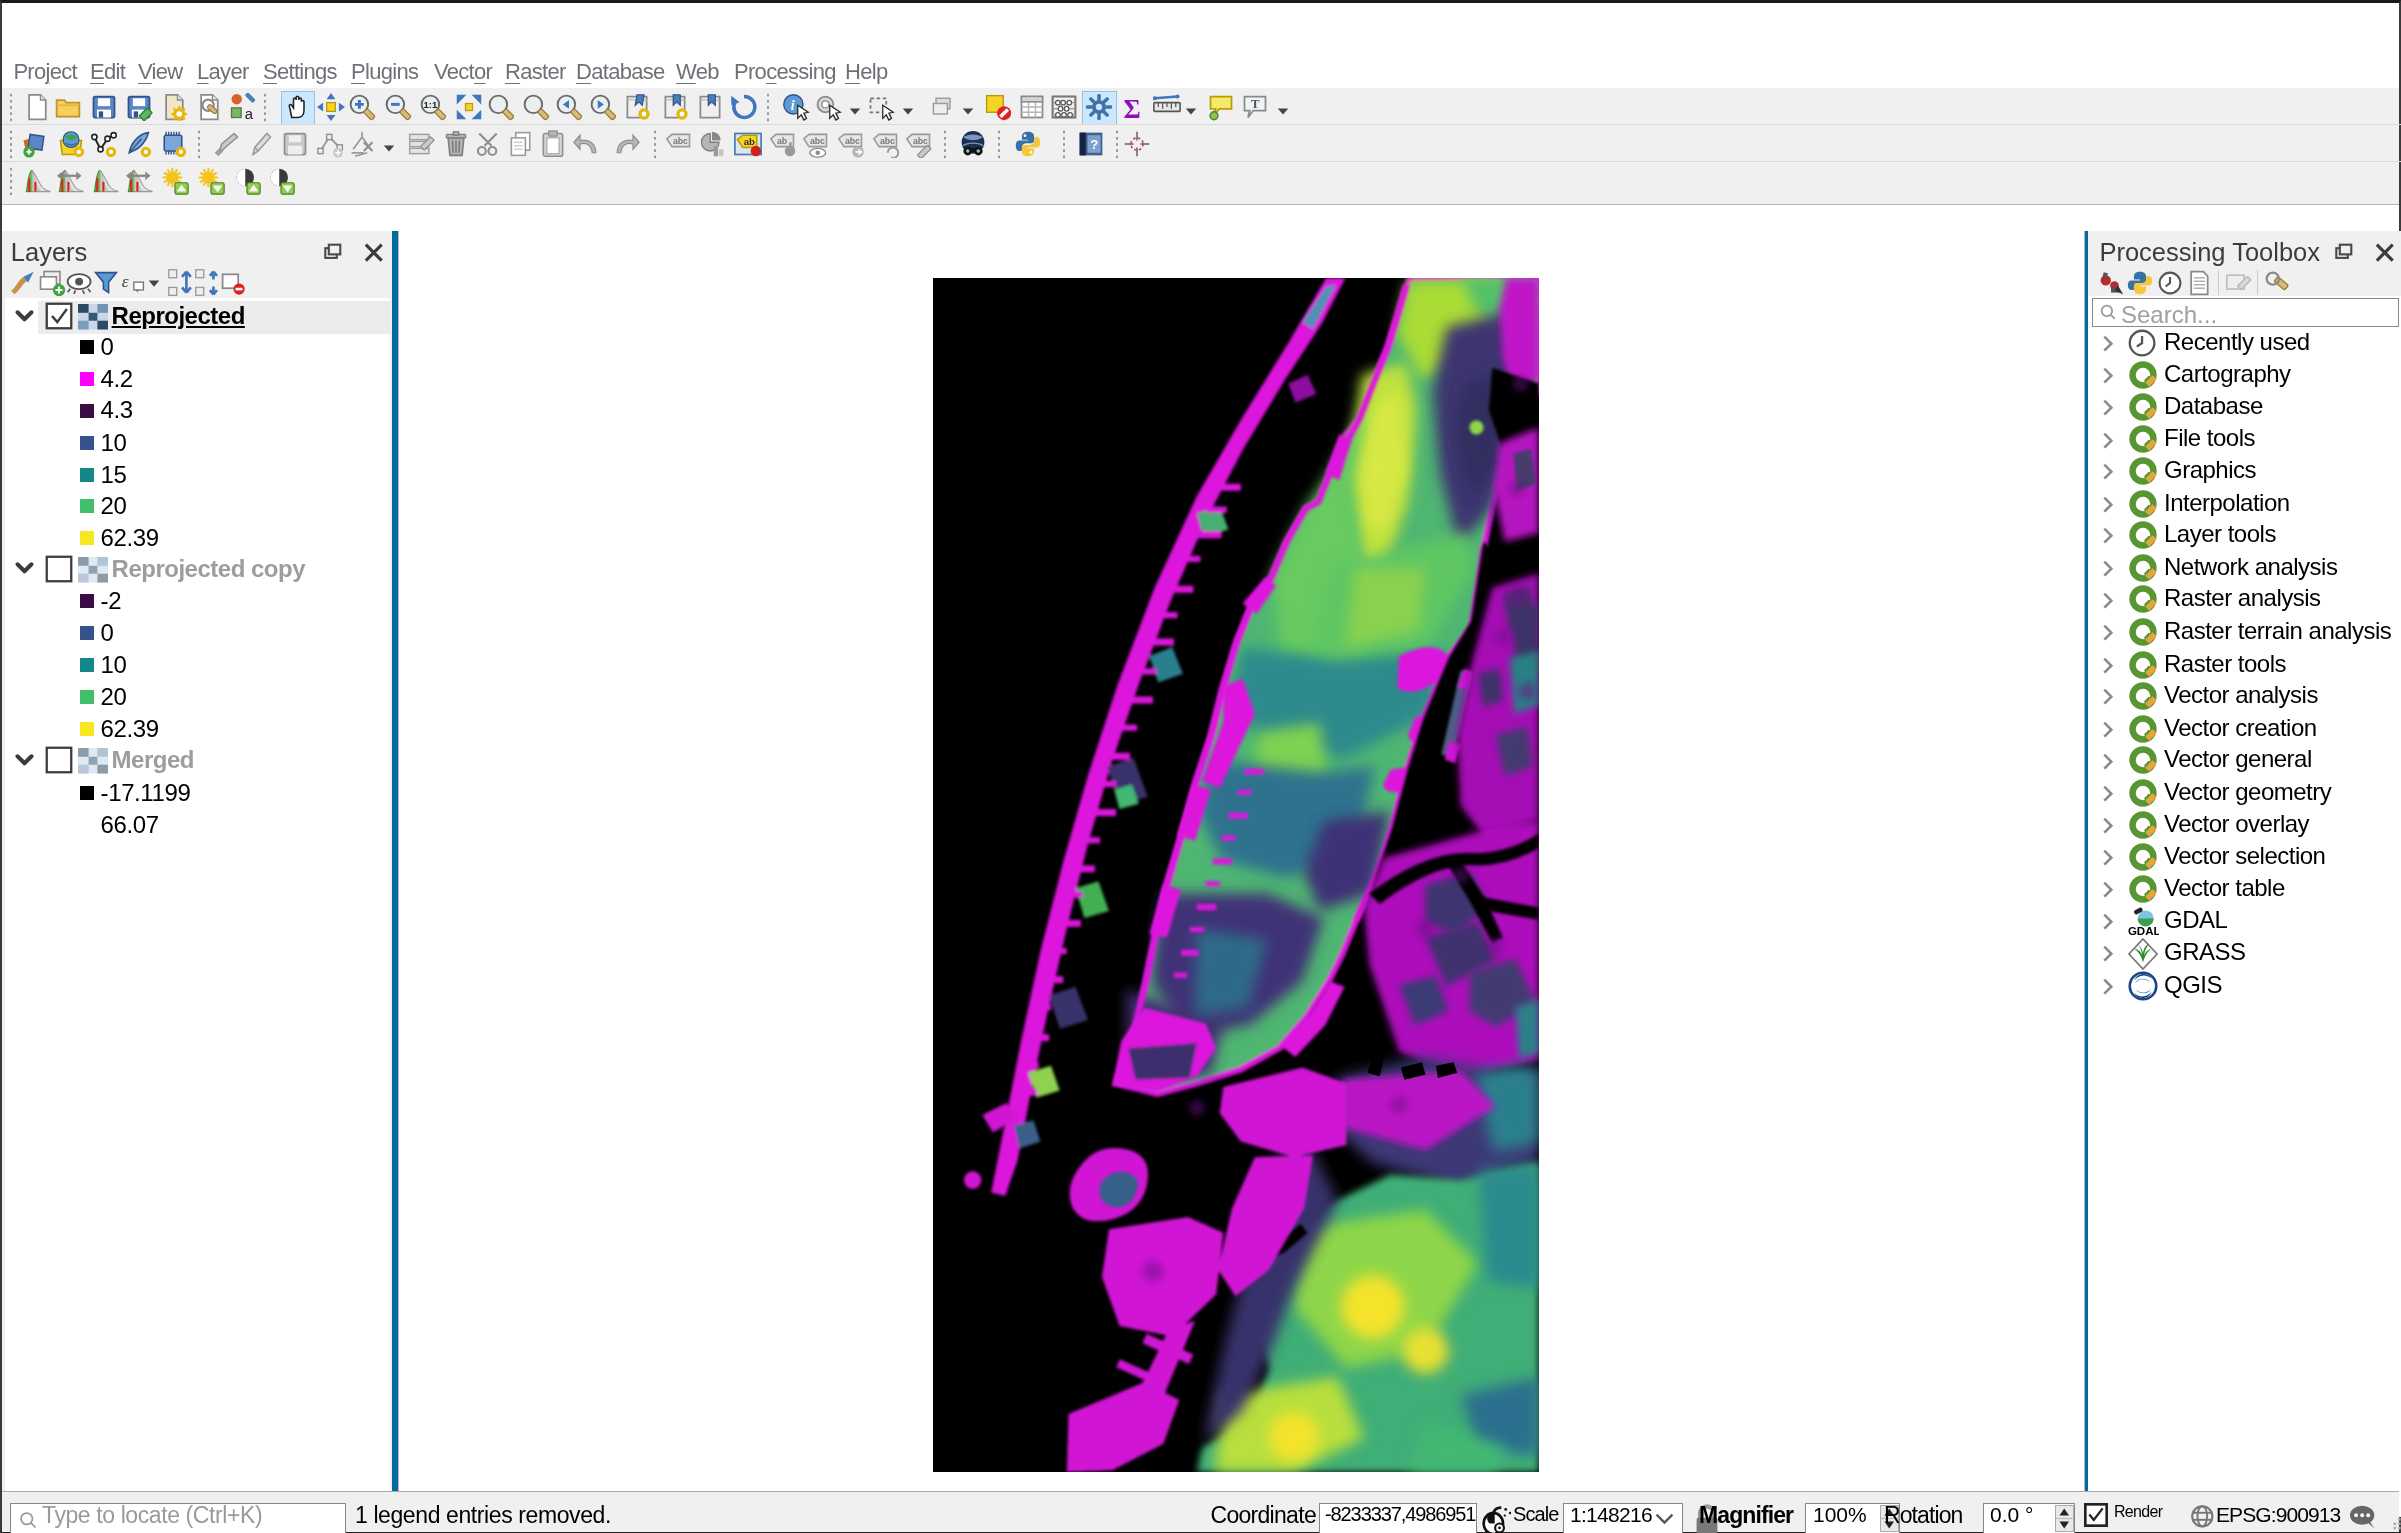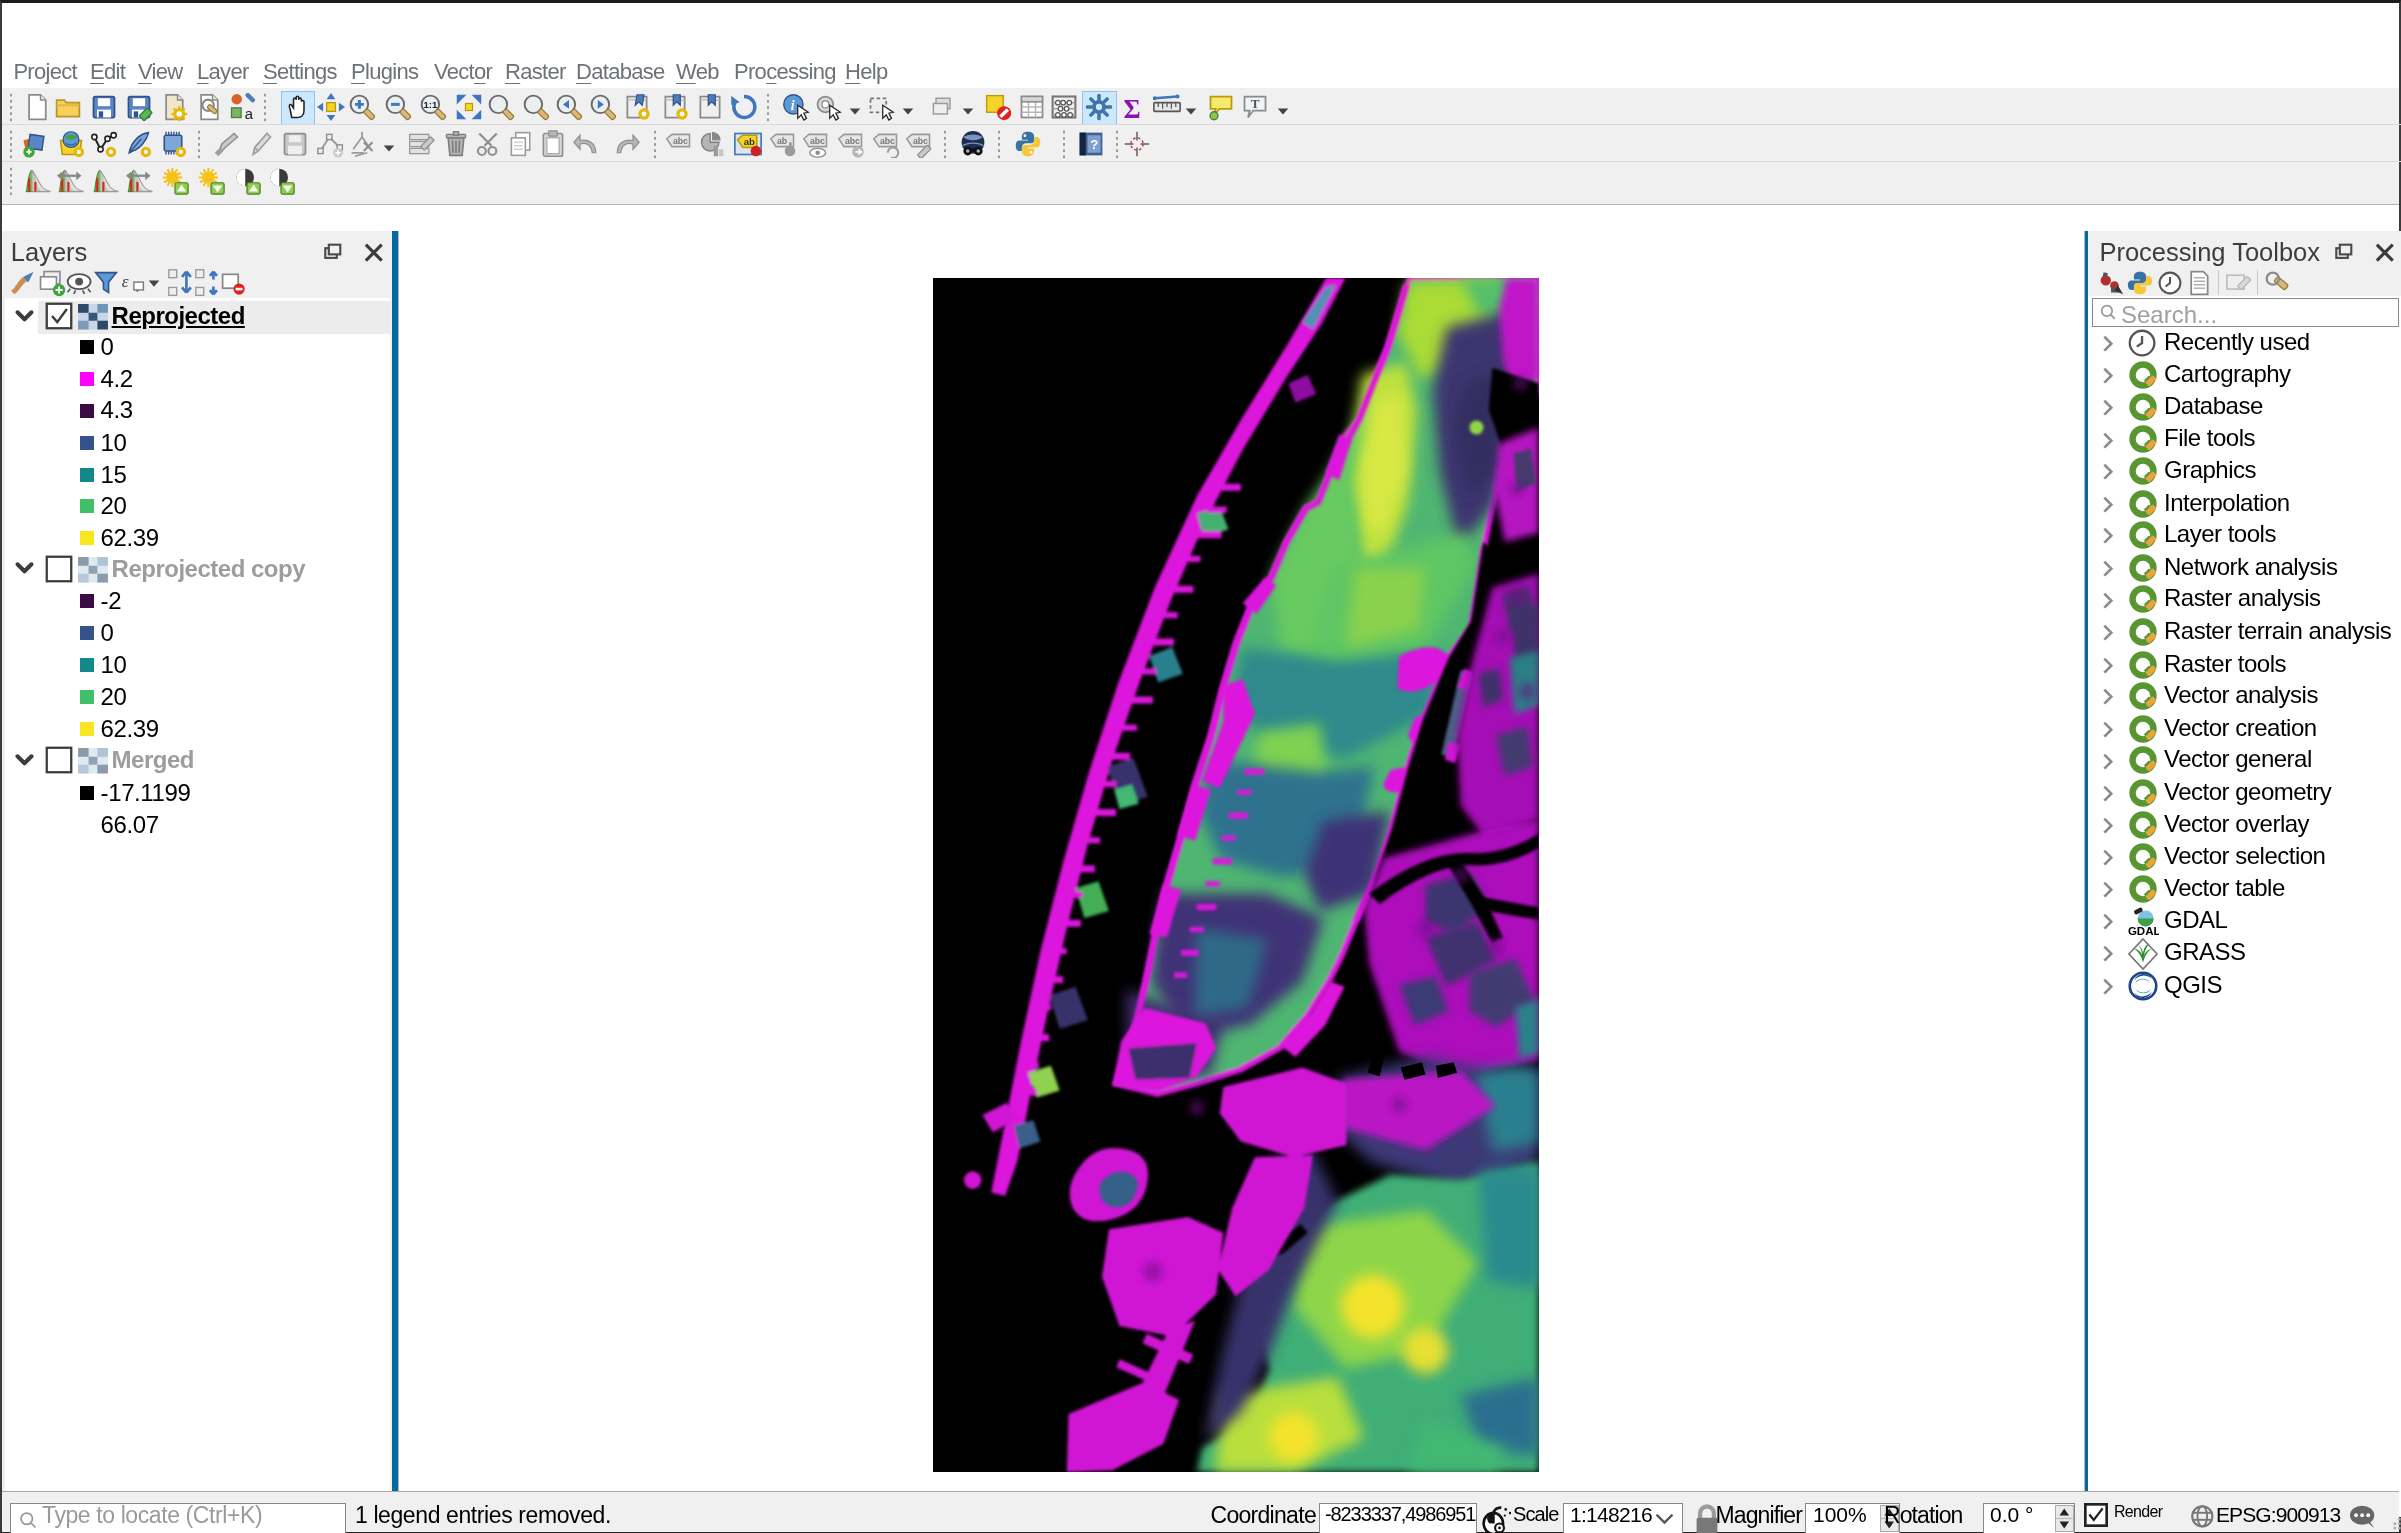--- a/index.html
+++ b/index.html
@@ -1212,21 +1212,21 @@
     <div class="sb-text" style="left:1511px; top:10.6px; font-size:20px; letter-spacing:-0.9px;">Scale</div>
     <div class="sb-box" style="left:1561px; top:11.4px; width:120px; height:31px;"></div>
     <div class="sb-text" style="left:1568px; top:10.6px; font-size:21px; letter-spacing:-0.7px;">1:148216</div>
     <svg class="abs" style="left:1651px; top:19.3px;" width="23" height="16" viewBox="0 0 26 18">
         <path d="M4 4 L13 13 L22 4" fill="none" stroke="#555" stroke-width="2.6"></path>
       </svg>
     <svg class="abs" style="left:1692px; top:10.6px;" width="26" height="33" viewBox="0 0 30 38">
       <path d="M7 18 v-6 a8 8 0 0 1 16 0 v6" fill="none" stroke="#9b9b9b" stroke-width="5"></path>
       <rect x="3" y="17" width="24" height="18" rx="2" fill="#787878"></rect>
     </svg>
-    <div class="sb-text" style="left:1697px; top:9.7px; width:103px; text-align:right; letter-spacing:-0.9px;">Magnifier</div>
+    <div class="sb-text" style="left:1697px; top:9.7px; width:103px; letter-spacing:-0.9px;font-weight:bold;">Magnifier</div>
     <div class="sb-box" style="left:1803px; top:11.4px; width:95px; height:31px;"></div>
     <div class="sb-text" style="left:1811px; top:10.6px; font-size:21px;">100%</div>
     <div class="abs" style="left:1878px; top:13px; width:18.5px; height:27px; background:#e9e9e9; border:0.9px solid #aaa;"></div>
     <svg class="abs" style="left:1878px; top:13px;" width="18.5" height="27" viewBox="0 0 21 31">
         <path d="M5 12 L10.5 4 L16 12 Z" fill="#222"></path>
         <path d="M5 19 L10.5 27 L16 19 Z" fill="#222"></path>
         <line x1="1" y1="15.5" x2="20" y2="15.5" stroke="#bbb" stroke-width="1.5"></line>
       </svg>
     <div class="sb-text" style="left:1882px; top:9.7px; width:88px; text-align:left; letter-spacing:-0.9px;">Rotation</div>
     <div class="sb-box" style="left:1981px; top:11.4px; width:92px; height:31px;"></div>

